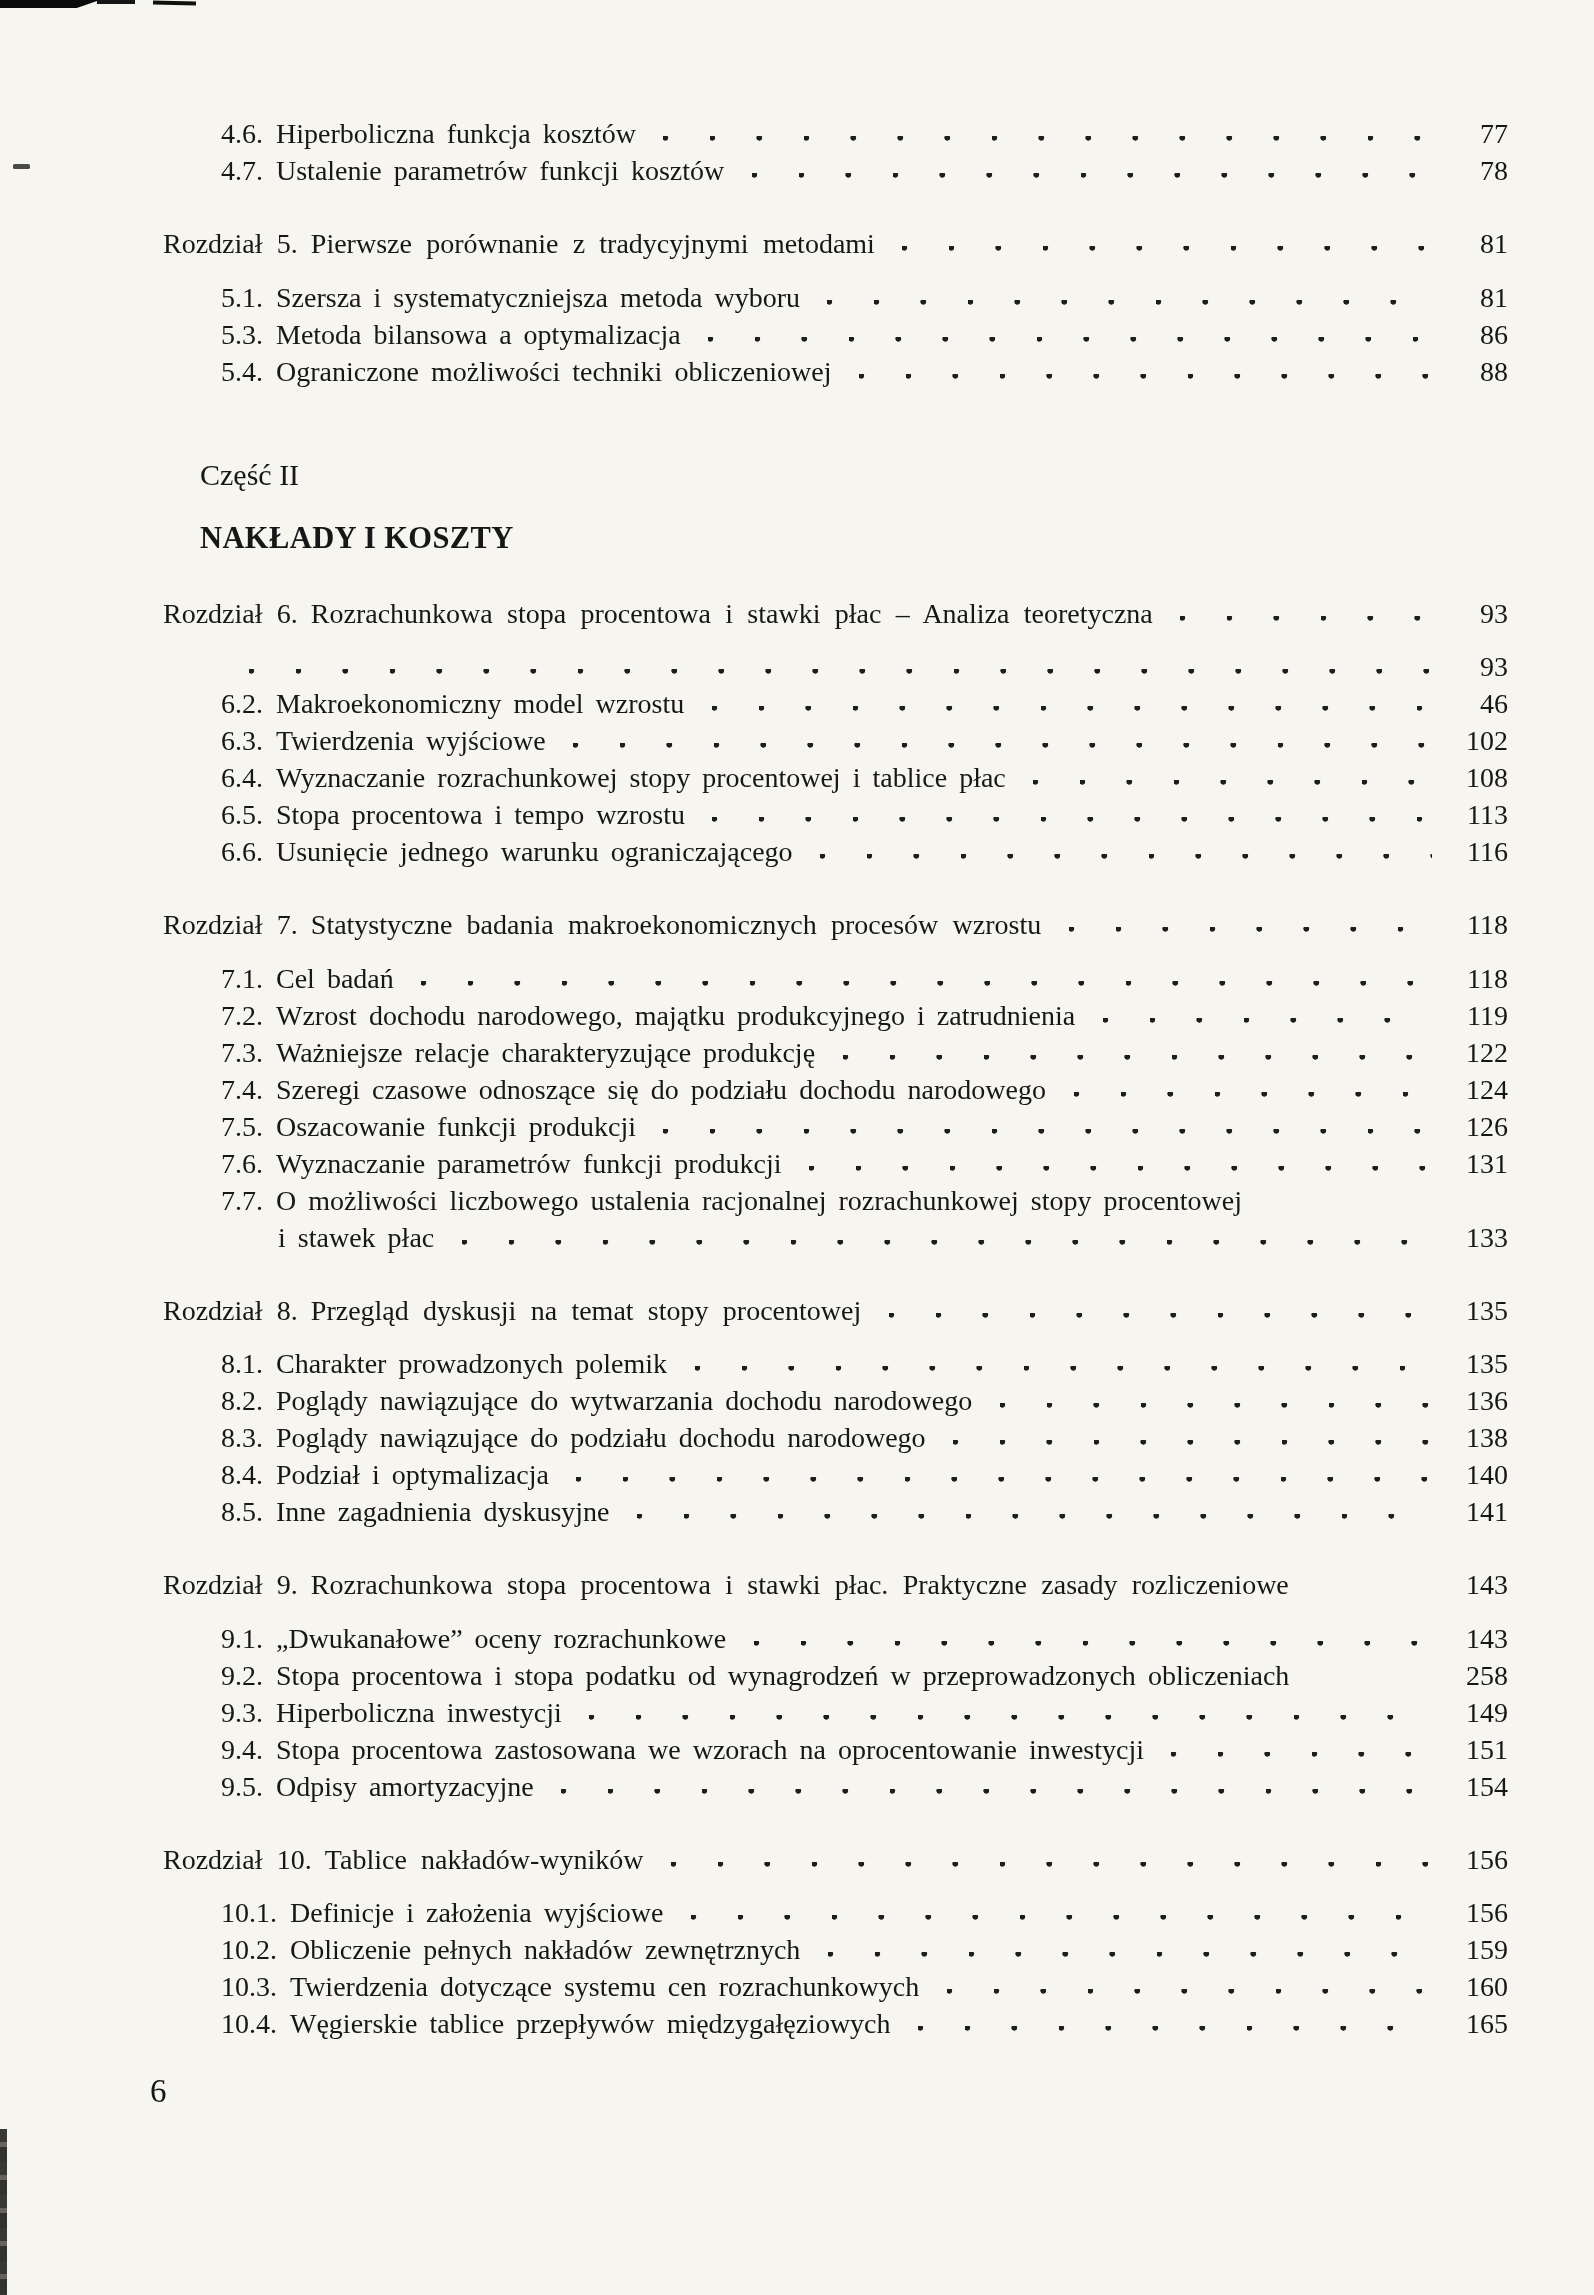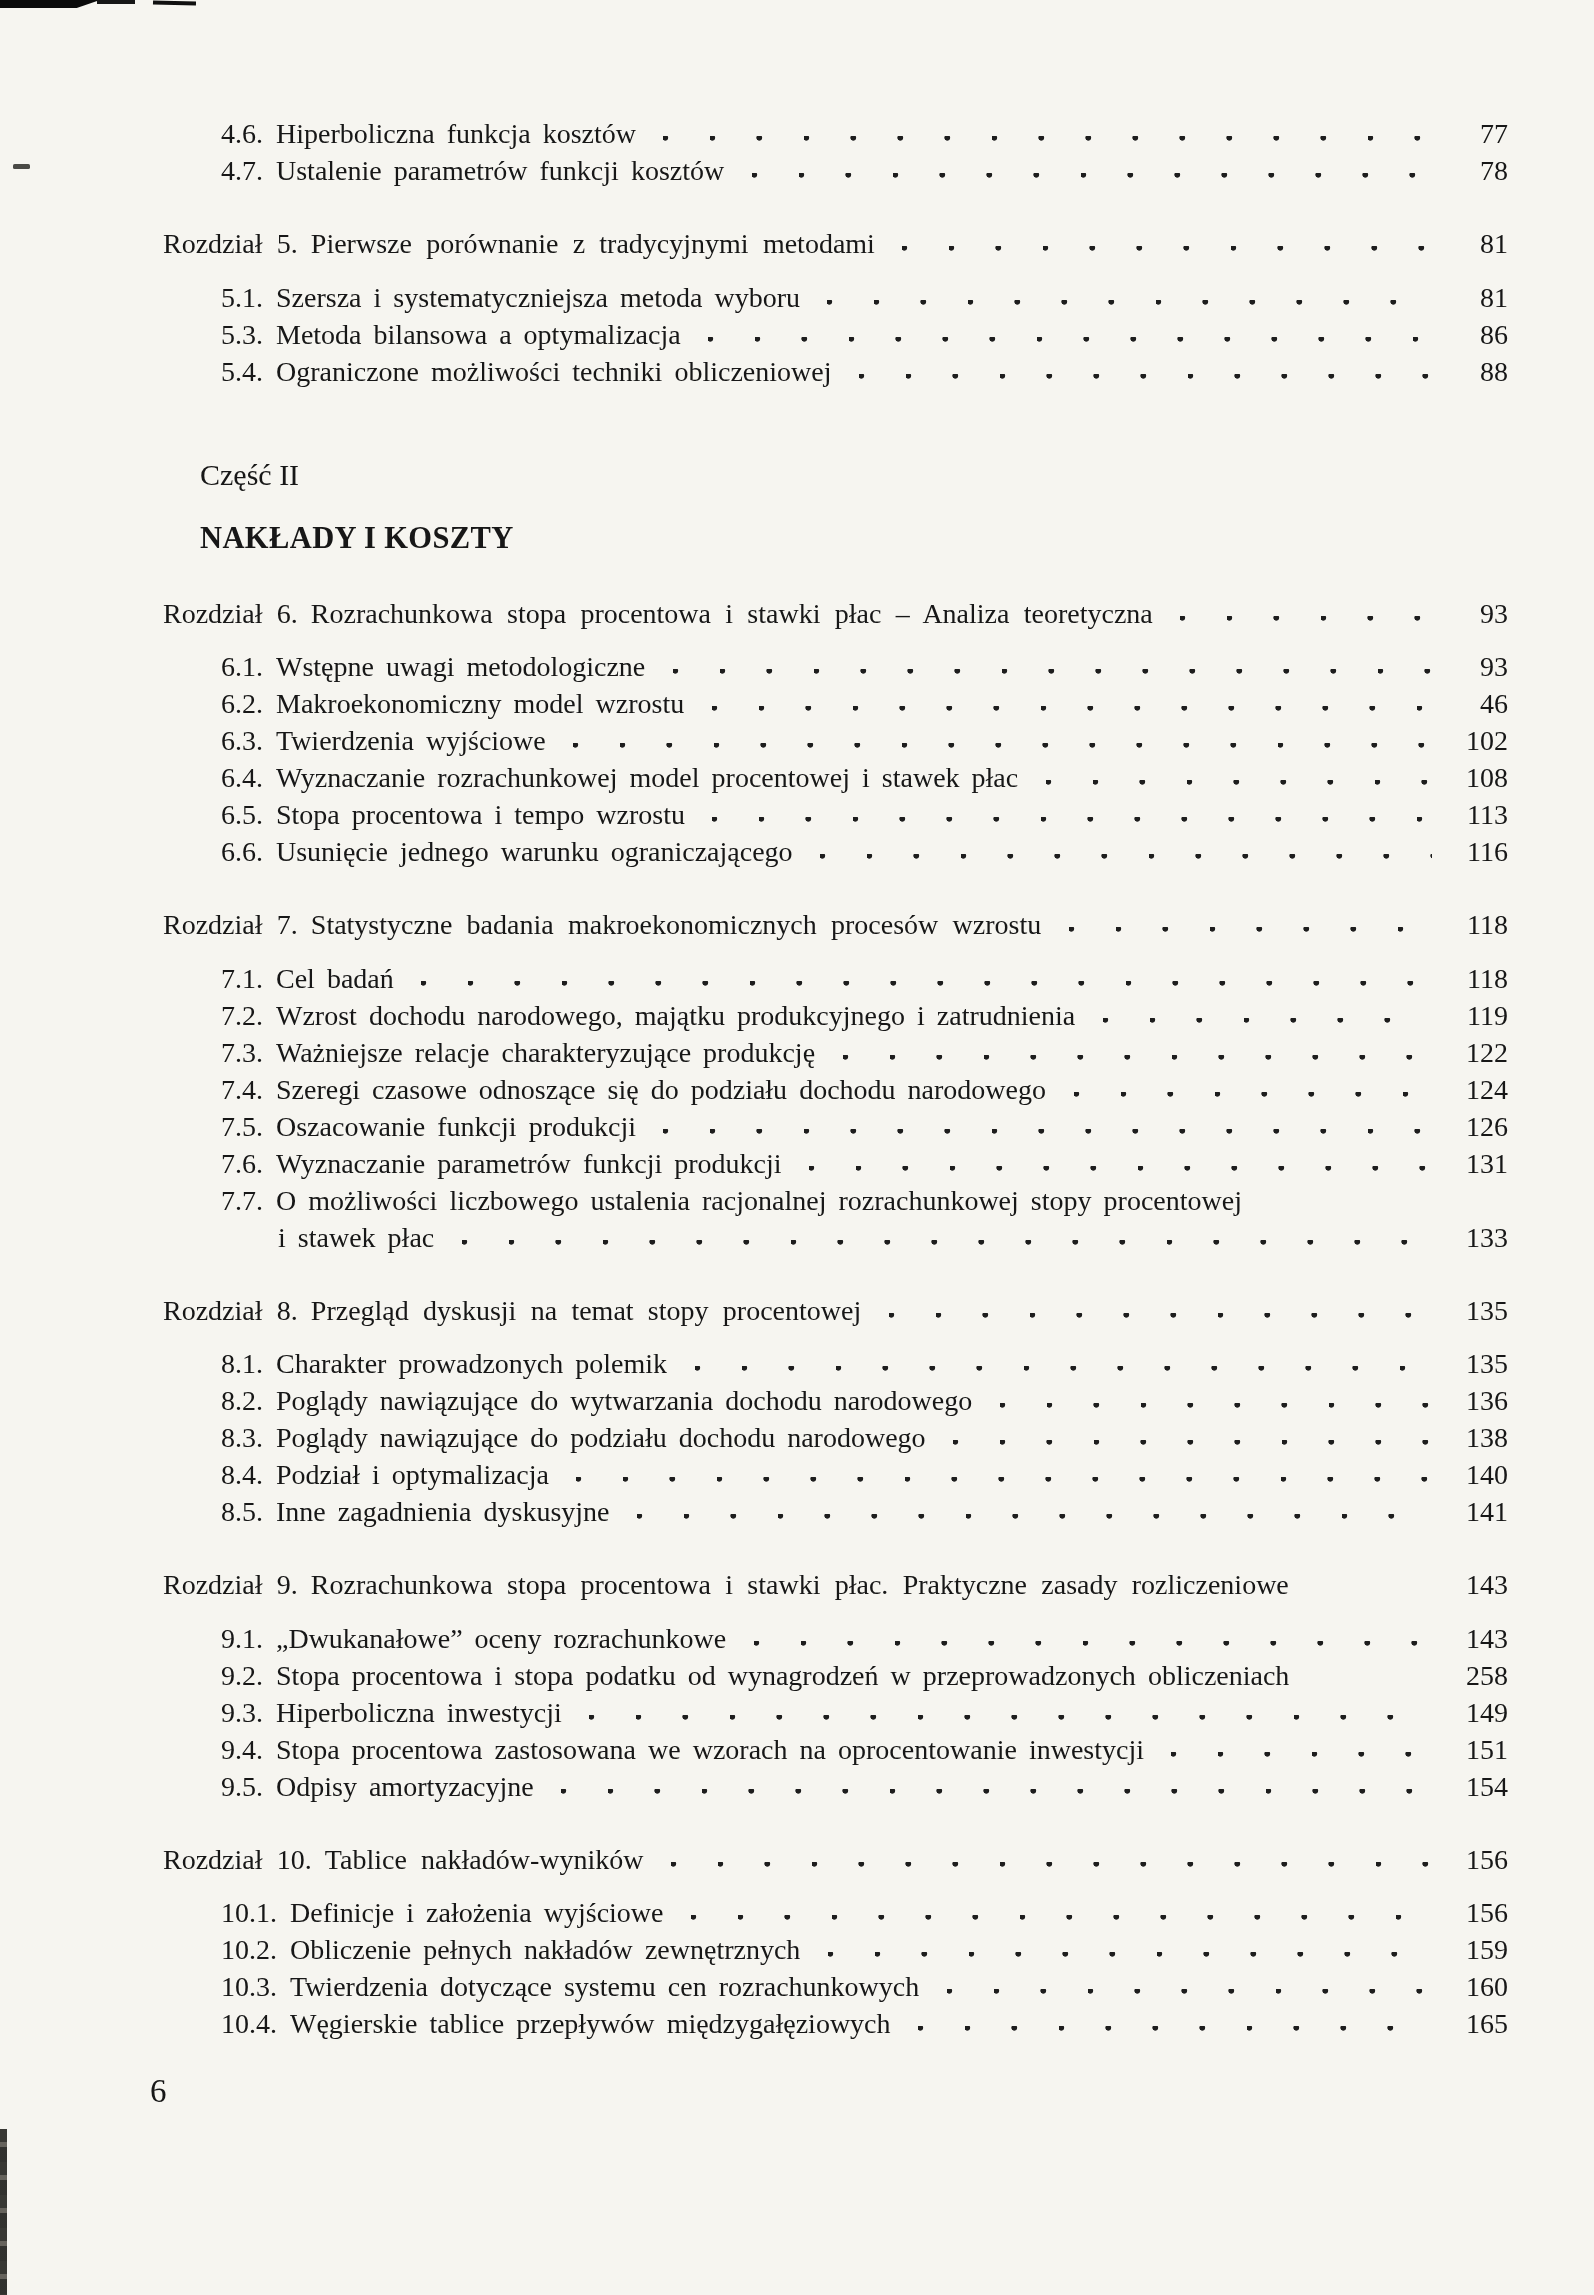--- a/index.html
+++ b/index.html
@@ -119,36 +119,35 @@
           <div class="part-label">Część II</div>
           <div class="part-title">NAKŁADY I KOSZTY</div>
         </div>
         <div class="chapter-block">
           <div class="toc-row chapter">
             <span class="entry"><span class="num">Rozdział 6.</span><span class="ttl">Rozrachunkowa stopa procentowa i stawki płac – Analiza teoretyczna</span></span>
             <span class="leader"></span>
             <span class="pg">93</span>
           </div>
           <div class="toc-row item">
-            <span class="entry"><span class="num">6.1.</span><span class="ttl">Wstępne uwagi metodologiczne</span></span>
             <span class="leader"></span>
             <span class="pg">93</span>
           </div>
           <div class="toc-row item">
             <span class="entry"><span class="num">6.2.</span><span class="ttl">Makroekonomiczny model wzrostu</span></span>
             <span class="leader"></span>
             <span class="pg">46</span>
           </div>
           <div class="toc-row item">
             <span class="entry"><span class="num">6.3.</span><span class="ttl">Twierdzenia wyjściowe</span></span>
             <span class="leader"></span>
             <span class="pg">102</span>
           </div>
           <div class="toc-row item">
-            <span class="entry"><span class="num">6.4.</span><span class="ttl">Wyznaczanie rozrachunkowej model procentowej i stawek płac</span></span>
+            <span class="entry"><span class="num">6.4.</span><span class="ttl">Wyznaczanie rozrachunkowej stopy procentowej i tablice płac</span></span>
             <span class="leader"></span>
             <span class="pg">108</span>
           </div>
           <div class="toc-row item">
             <span class="entry"><span class="num">6.5.</span><span class="ttl">Stopa procentowa i tempo wzrostu</span></span>
             <span class="leader"></span>
             <span class="pg">113</span>
           </div>
           <div class="toc-row item">
             <span class="entry"><span class="num">6.6.</span><span class="ttl">Usunięcie jednego warunku ograniczającego</span></span>

